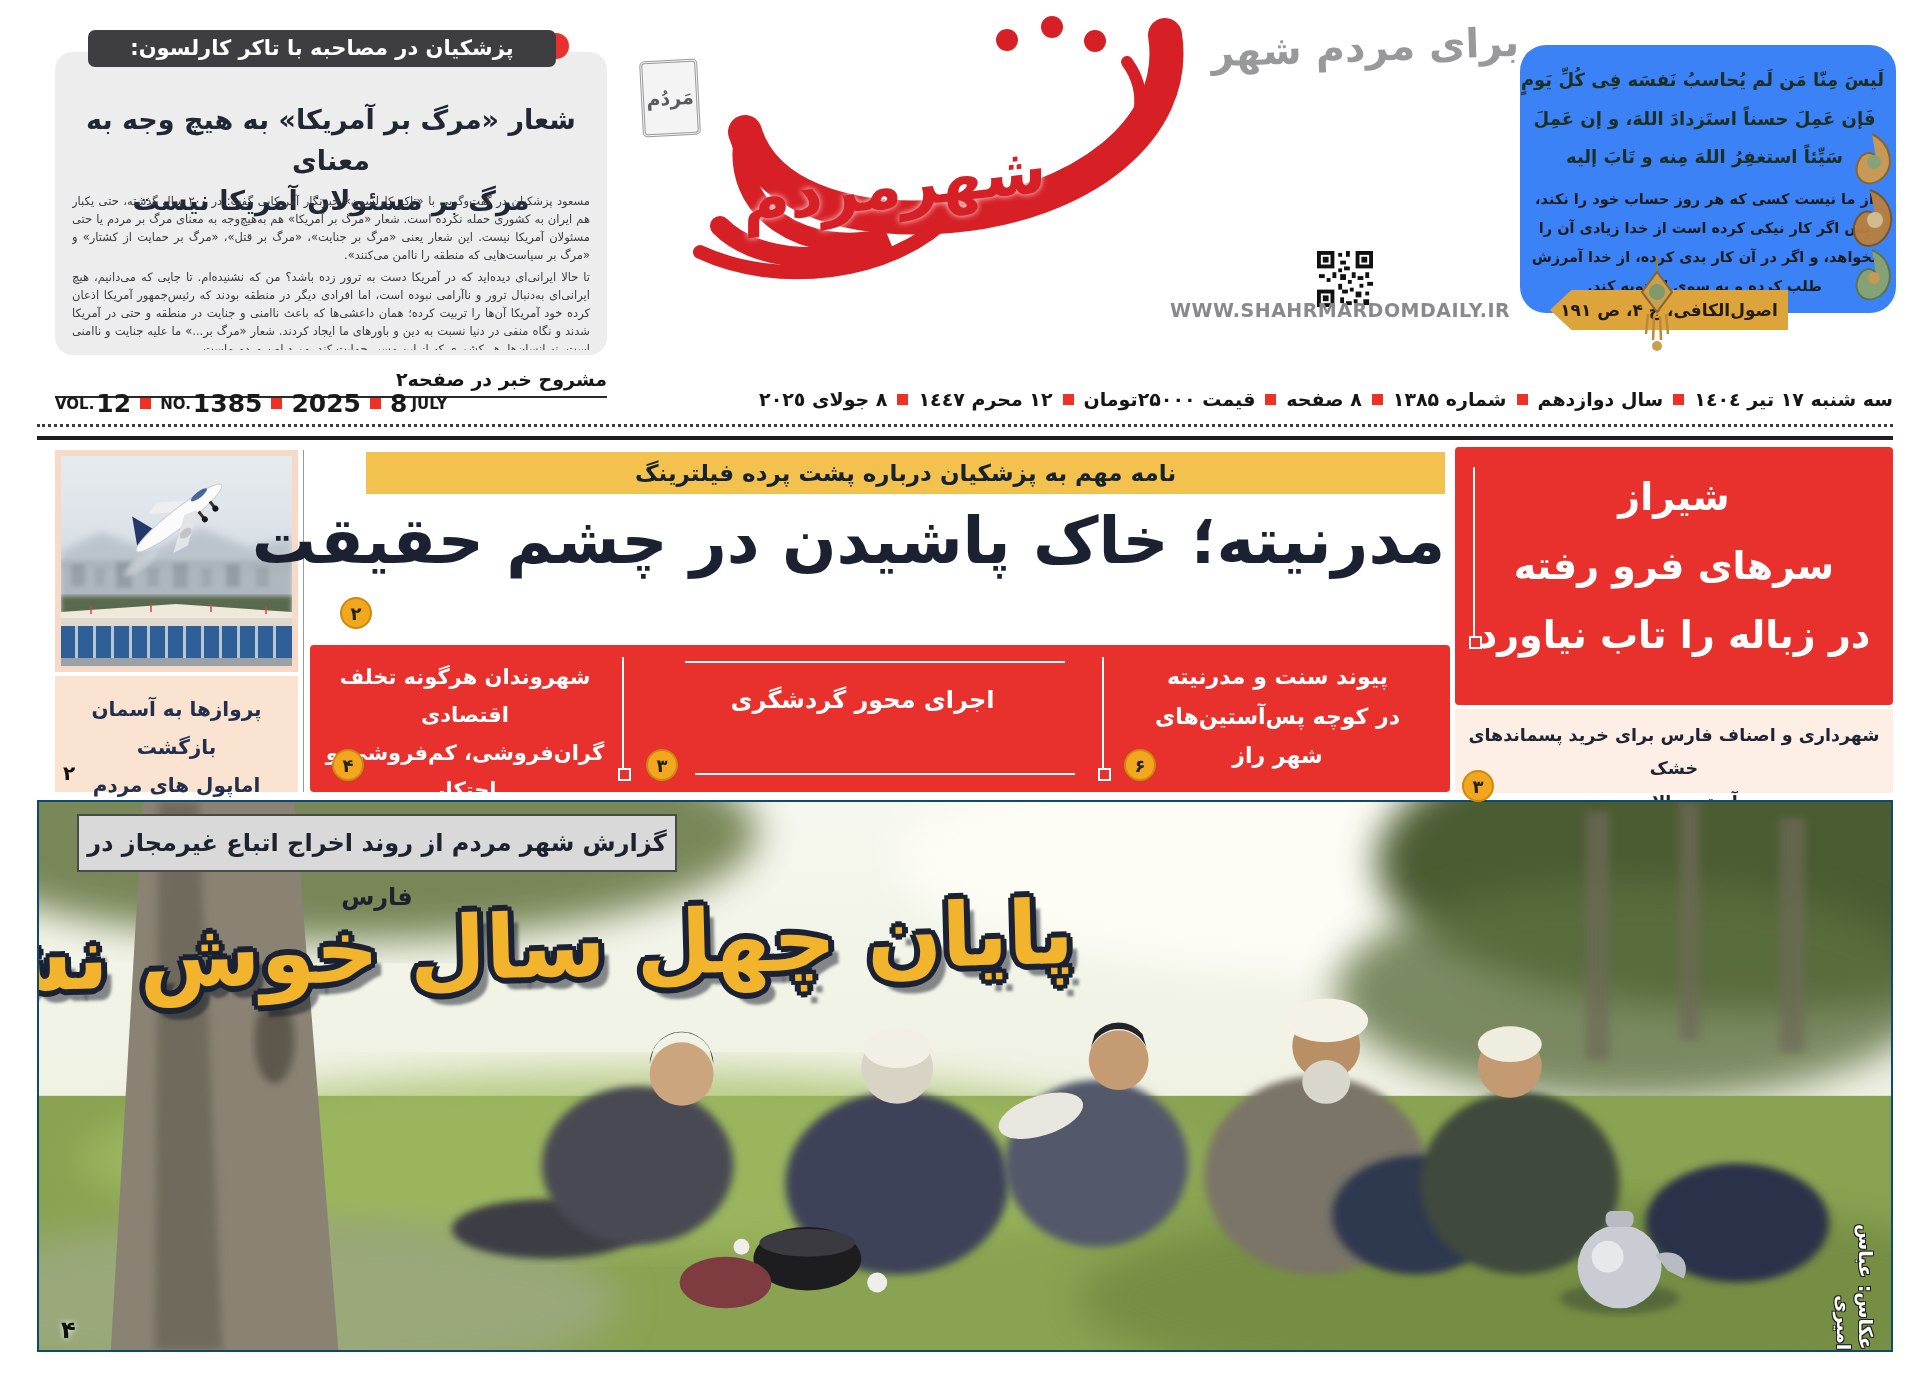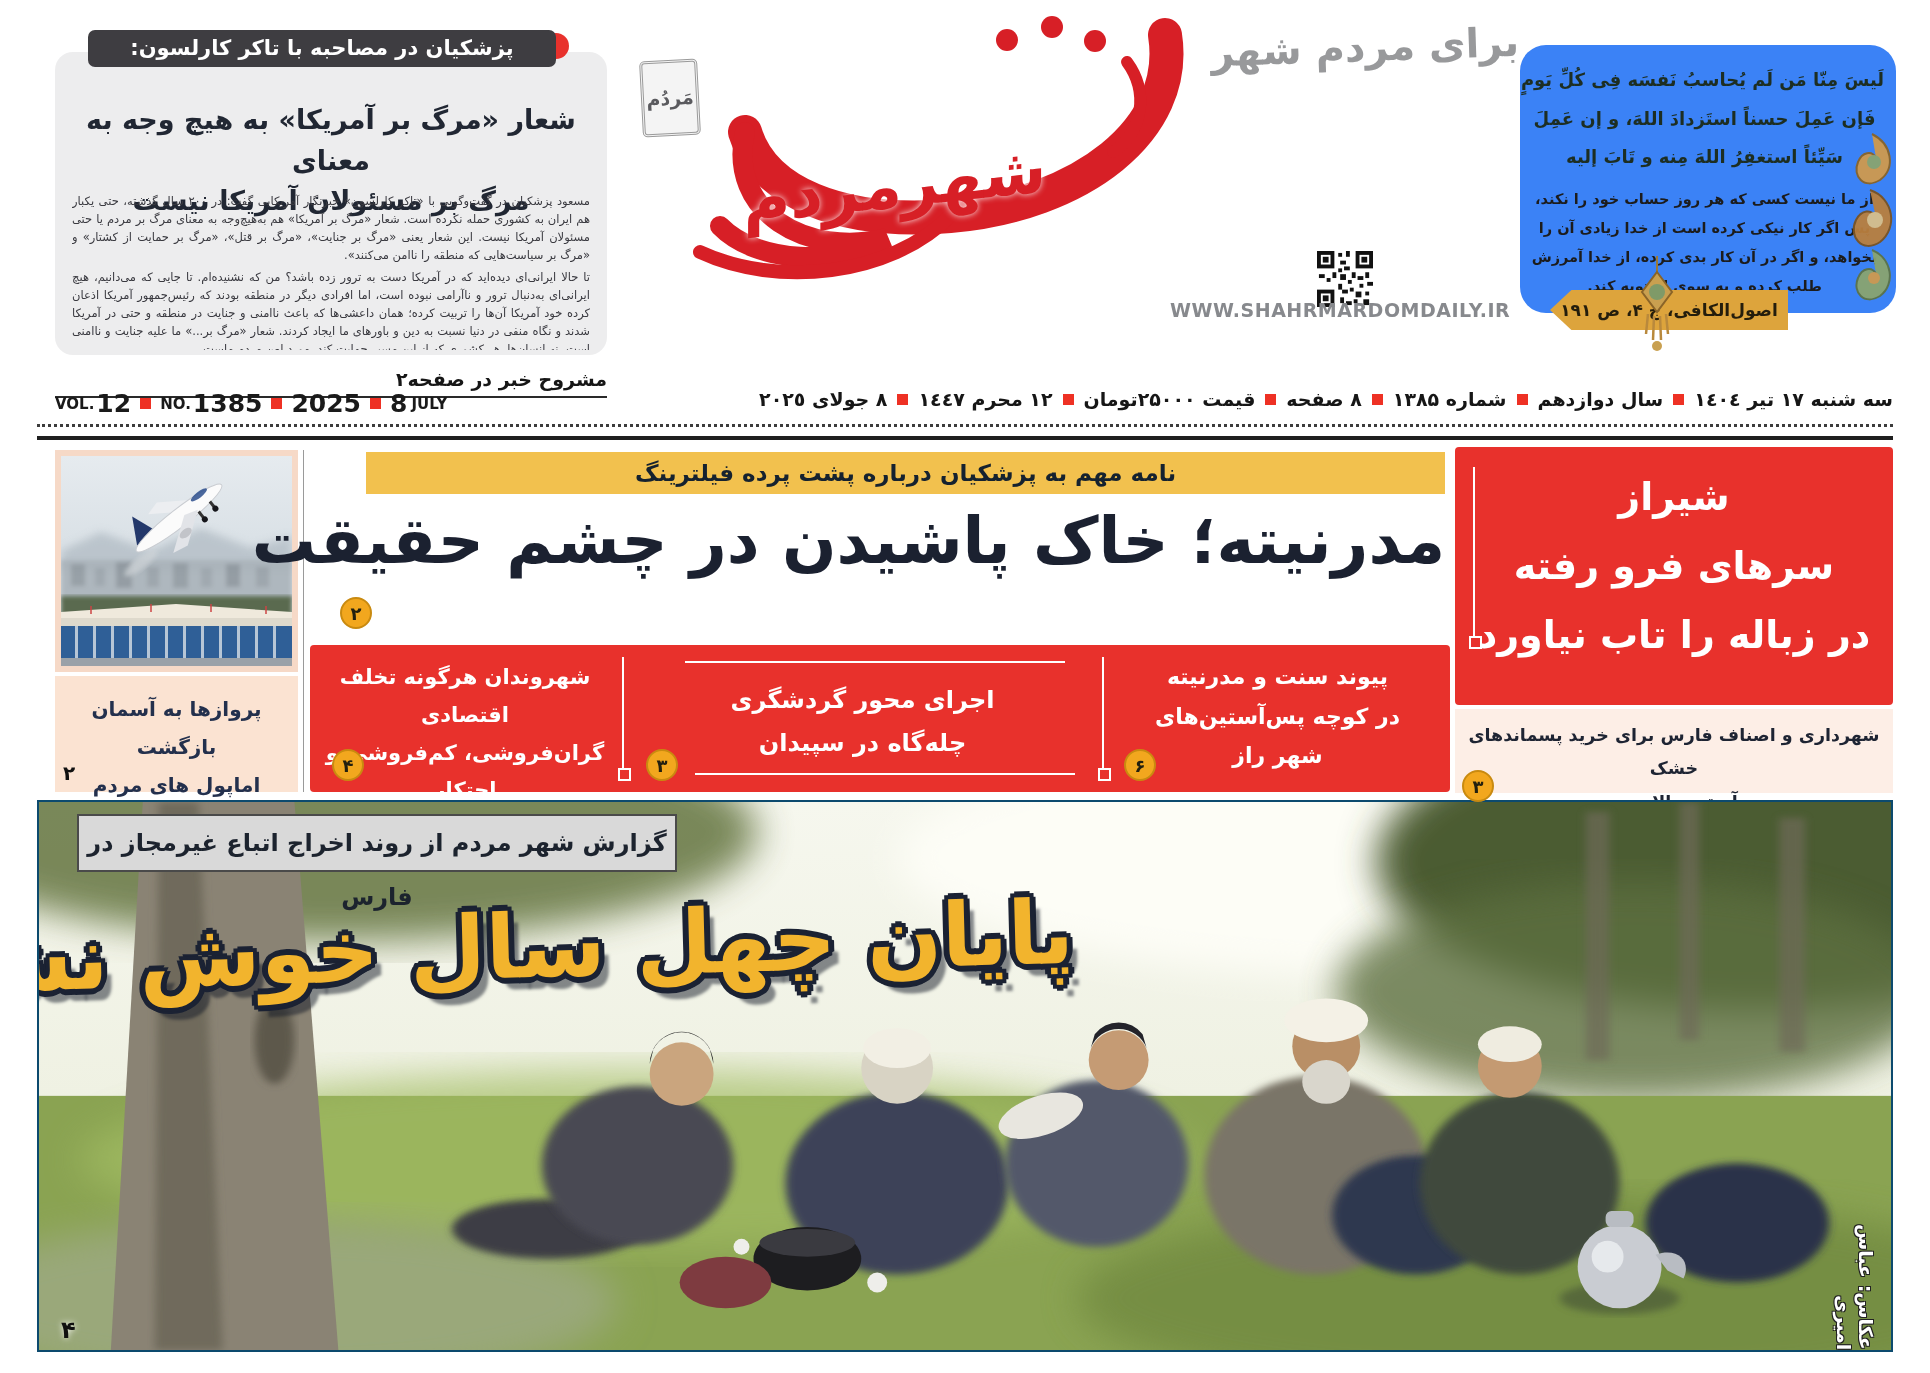--- a/index.html
+++ b/index.html
@@ -330,21 +330,20 @@
 
   <div class="abs band">
     <div class="cell cell-peyvand">
       <div class="ln">پیوند سنت و مدرنیته</div>
       <div class="ln">در کوچه پس‌آستین‌های</div>
       <div class="ln">شهر راز</div>
     </div>
     <div class="cell cell-ejra">
       <div class="hrule" style="left:60px; top:16px; width:380px;"></div>
       <div class="ln">اجرای محور گردشگری</div>
-      <div class="ln">چله‌گاه در سپیدان</div>
       <div class="hrule" style="left:70px; top:128px; width:380px;"></div>
     </div>
     <div class="cell cell-shahr">
       <div class="ln">شهروندان هرگونه تخلف اقتصادی</div>
       <div class="ln">گران‌فروشی، کم‌فروشی و احتکار</div>
       <div class="ln">را اطلاع دهند</div>
     </div>
     <div class="vsep" style="left:312px;"></div>
     <div class="vsep" style="left:792px;"></div>
     <div class="num-circle" style="left:814px; top:104px;">۶</div>

